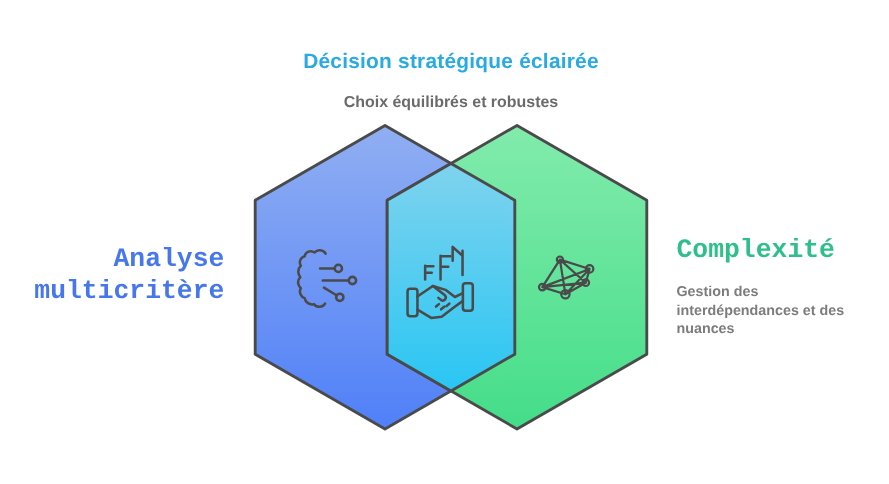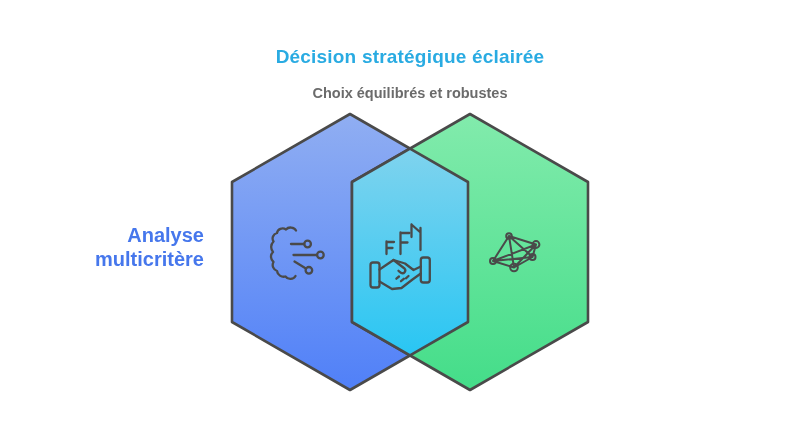--- a/index.html
+++ b/index.html
@@ -13,21 +13,21 @@
   .header{position:absolute;left:6px;top:46px;width:808px;text-align:center;}
   .header-title{
     font-size:19px;font-weight:bold;color:#29abe2;letter-spacing:.2px;margin:0 0 17px 0;
   }
   .header-subtitle{
     font-size:14.5px;font-weight:bold;color:#6b6b6b;margin:0;
   }
   .side-label{position:absolute;}
   .side-label.left{right:604px;top:223px;width:190px;text-align:right;}
   .side-label.right{left:615px;top:215px;width:158px;text-align:left;}
-  .side-title{font-size:20px;font-weight:bold;margin:0 0 12px 0;line-height:1.2;}
+  .side-title{font-size:24px;font-weight:bold;margin:0 0 12px 0;line-height:1.2;font-family:Liberation Mono, monospace;}
   .side-title.blue{color:#4677ec;}
   .side-title.green{color:#2fbf8a;}
   .side-sub{
     font-size:13px;font-weight:bold;color:#7c7c7c;line-height:1.33;margin:0;
   }
 </style>
 </head>
 <body>
 
 <div class="stage">
@@ -102,15 +102,17 @@
   <div class="header">
     <div class="header-title">Décision stratégique éclairée</div>
     <div class="header-subtitle">Choix équilibrés et robustes</div>
   </div>
 
   <div class="side-label left">
     <div class="side-title blue">Analyse multicritère</div>
   </div>
 
   <div class="side-label right">
+    <div class="side-title green">Complexité</div>
+    <div class="side-sub">Gestion des interdépendances et des nuances</div>
   </div>
 
 </div>
 
 </body></html>

